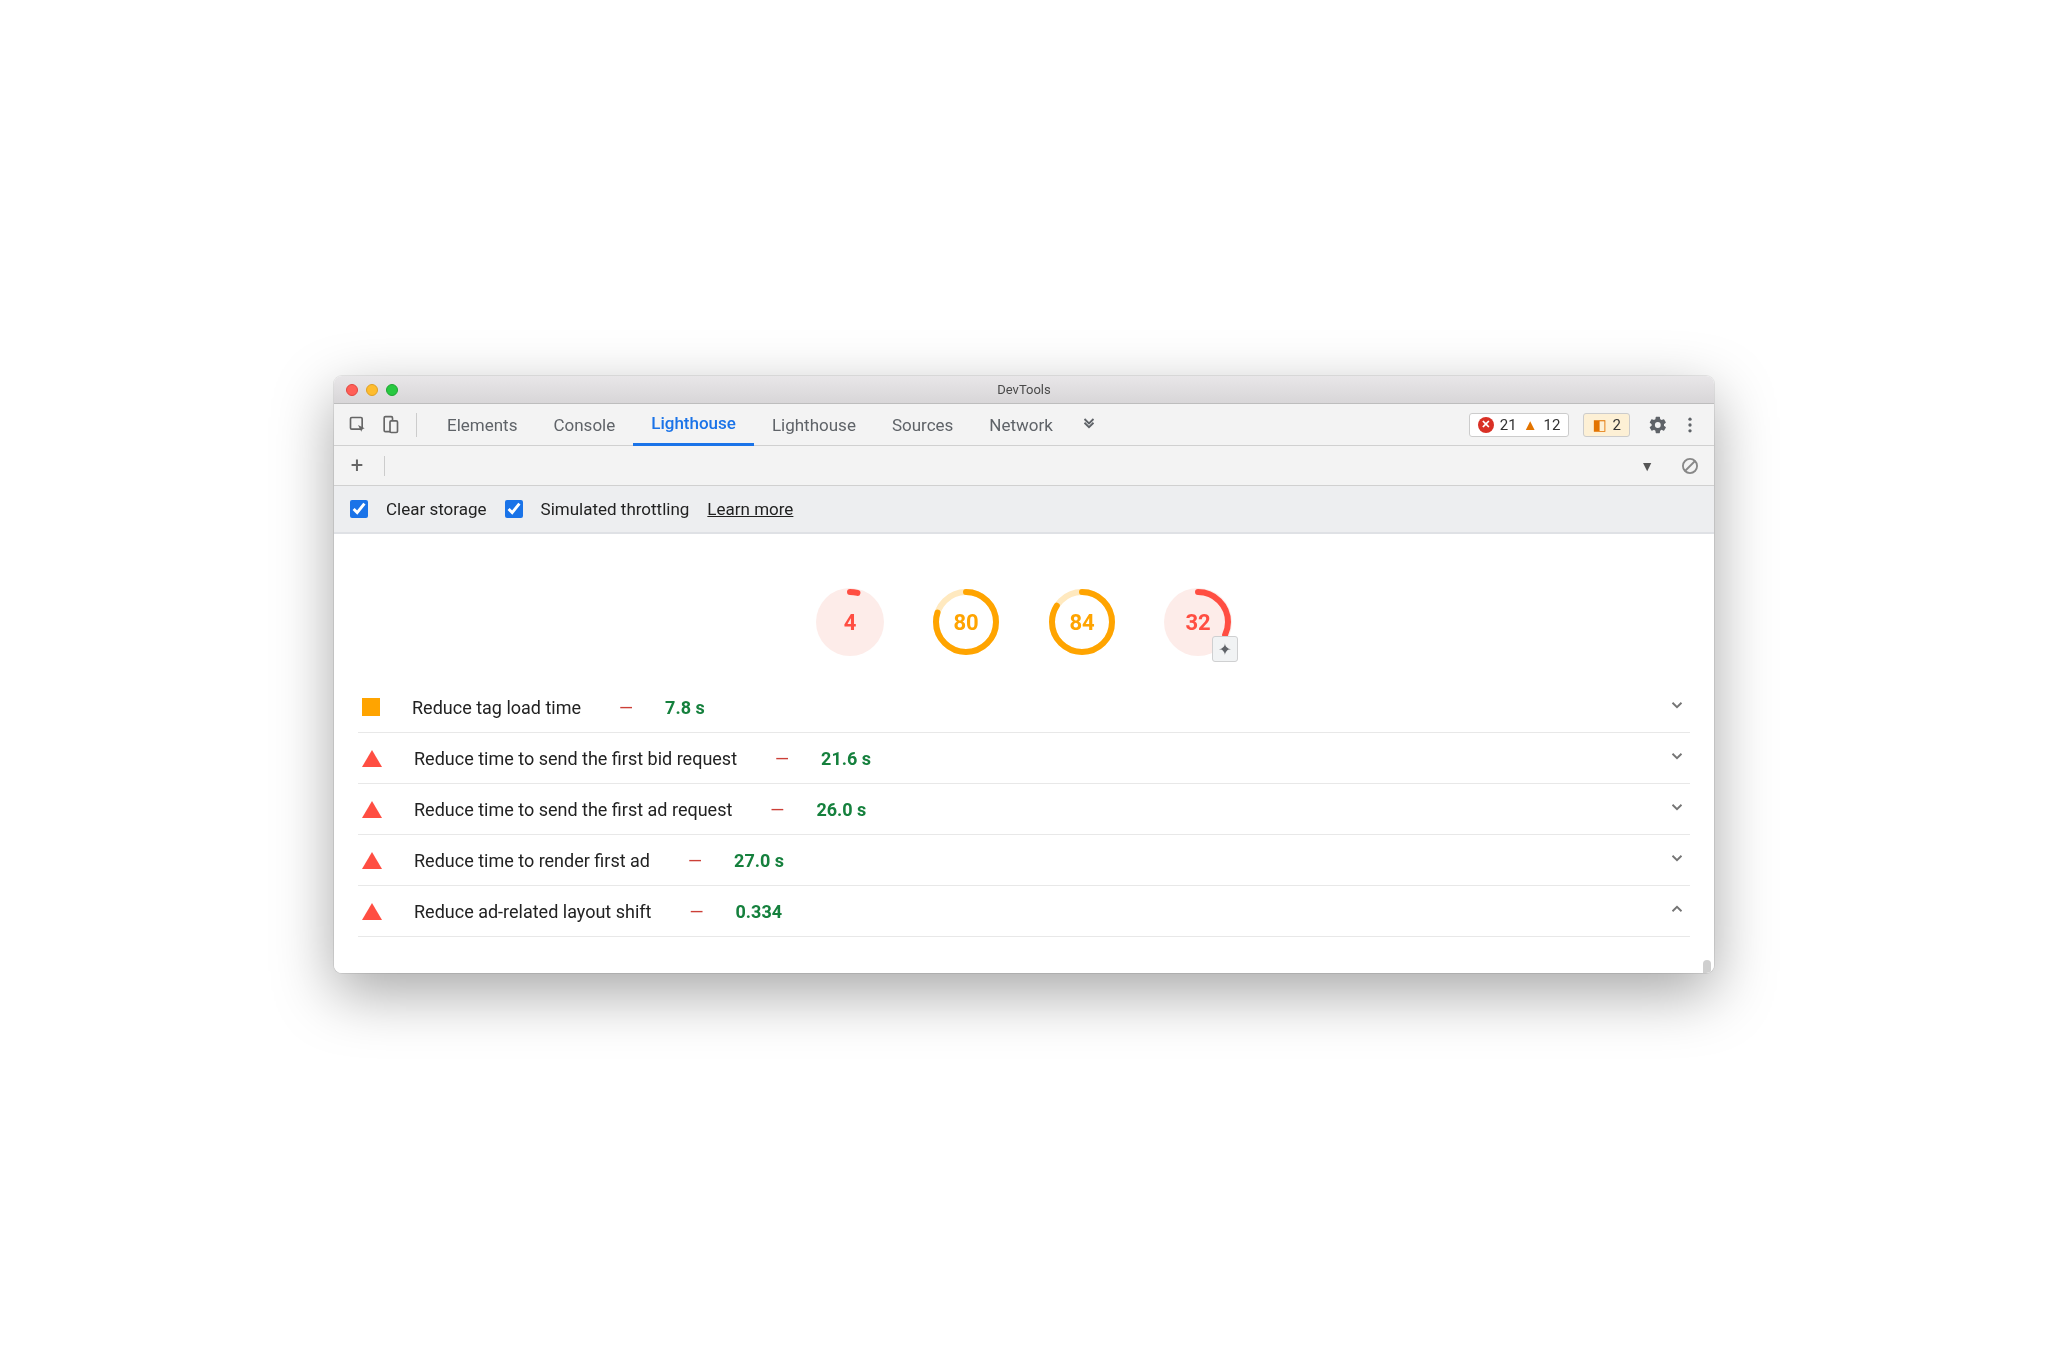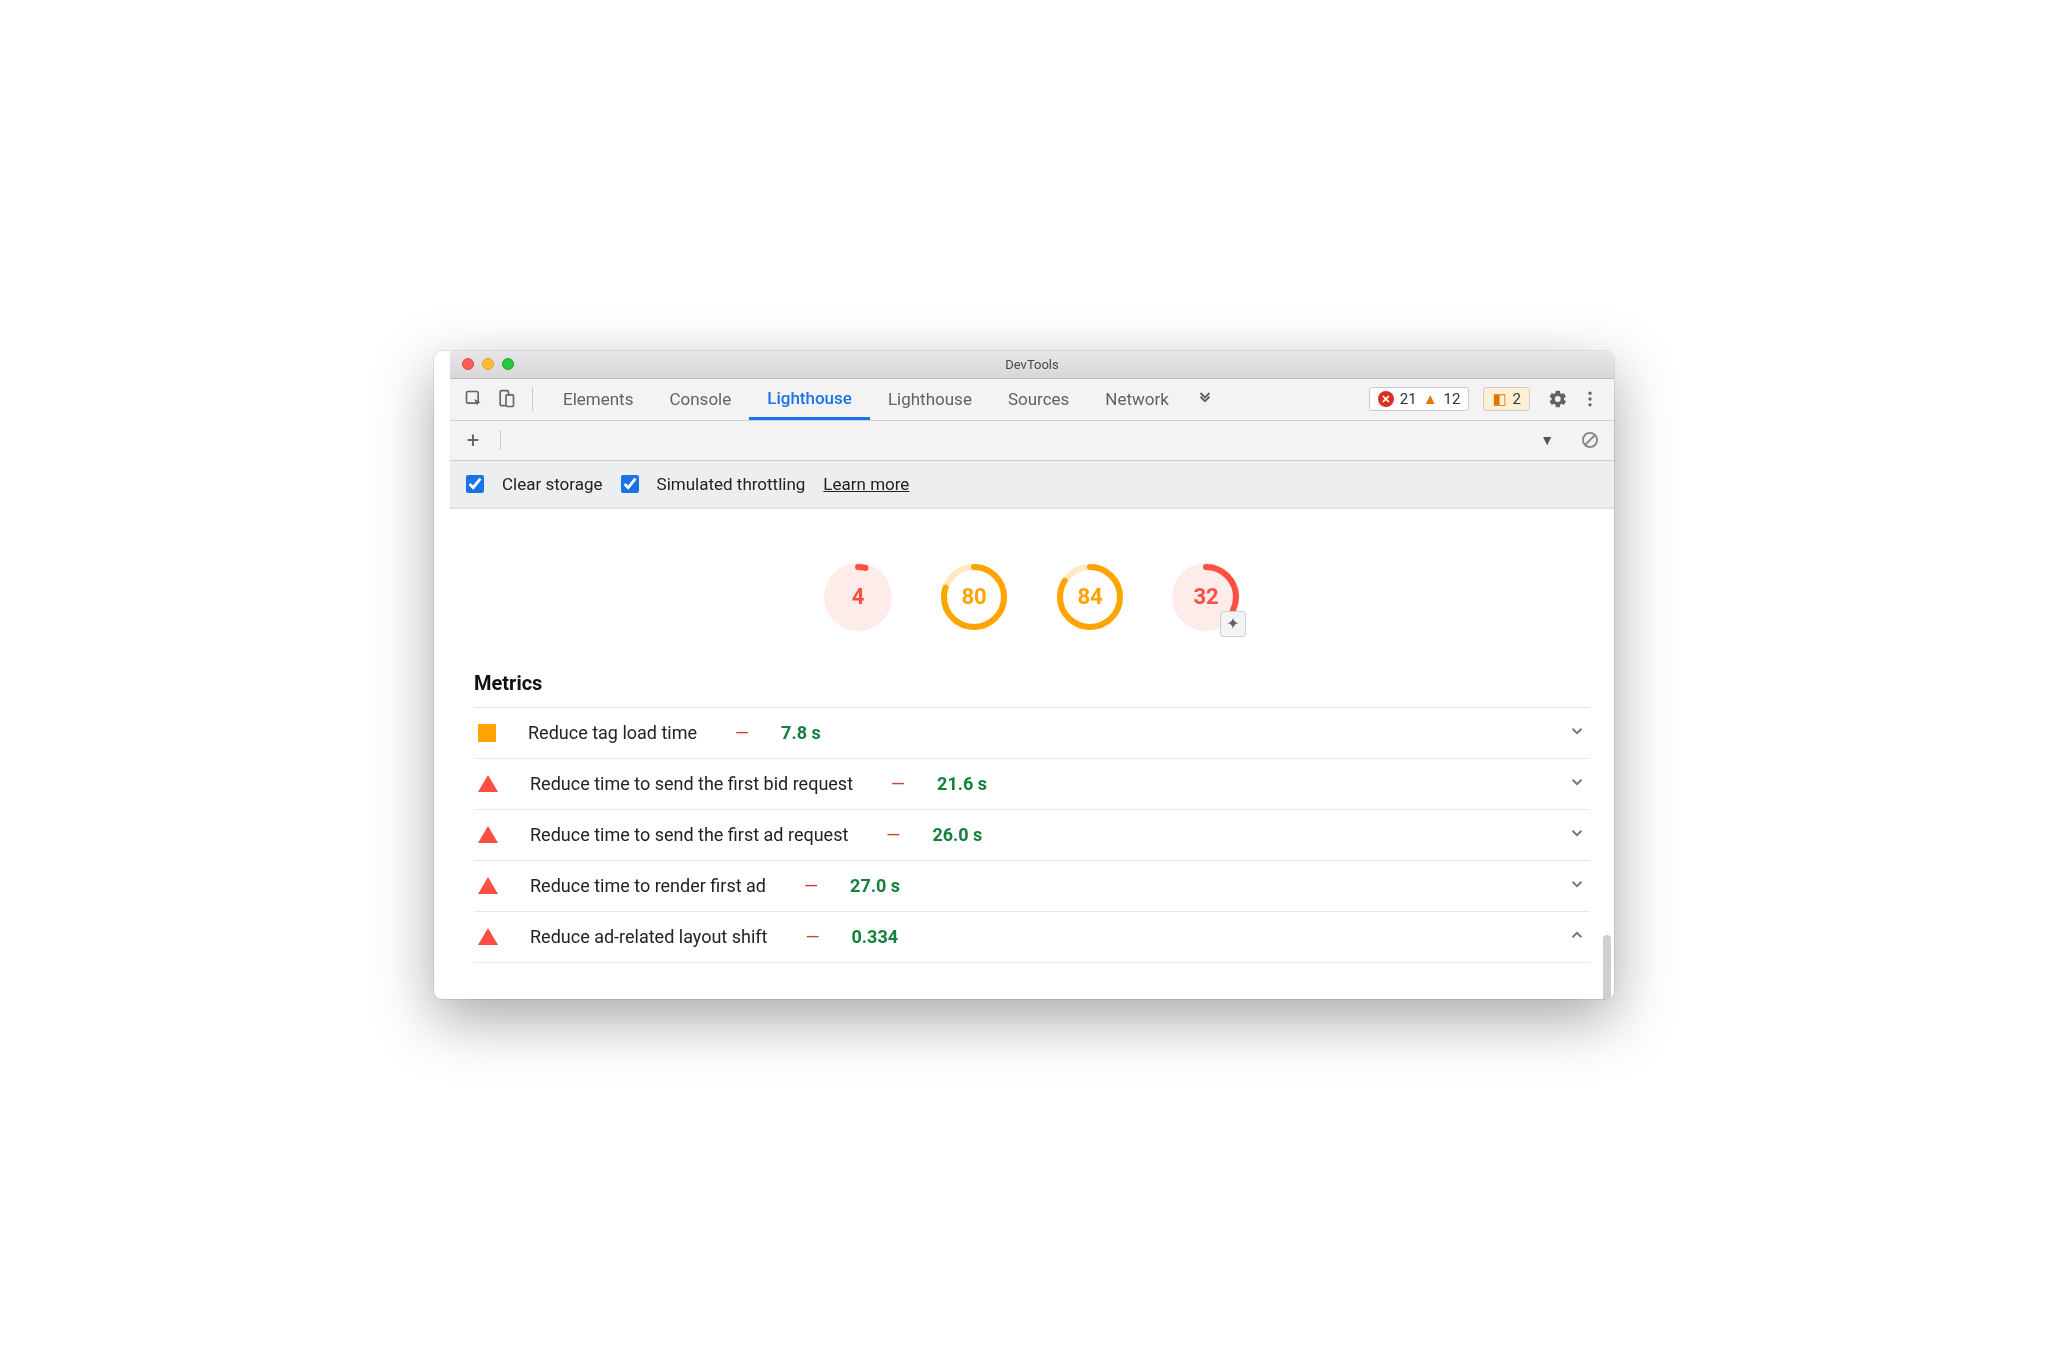--- a/index.html
+++ b/index.html
@@ -6,27 +6,26 @@
   html, body { height: 100%; }
   body {
     font-family: -apple-system, BlinkMacSystemFont, "Segoe UI", Roboto, Helvetica, Arial, sans-serif;
     background: #fff;
     display: flex;
     align-items: center;
     justify-content: center;
     padding: 30px;
   }
   .window {
-    width: 1180px;
+    width: 1380px;
     background: #fff;
     border-radius: 8px;
     box-shadow: 0 20px 60px rgba(0,0,0,0.35), 0 0 0 1px rgba(0,0,0,0.08);
     overflow: hidden;
     position: relative;
-    padding-left: 16px;
   }
   
   .titlebar {
     height: 28px;
     background: linear-gradient(#e8e6e8,#d8d6d8);
     border-bottom: 1px solid #bdbdbd;
     display: flex;
     align-items: center;
     position: relative;
   }
@@ -261,21 +260,20 @@
         <div class="gauge">
           <div class="bg-red"></div>
           <svg>
             <circle cx="34" cy="34" r="30" stroke="#ff4e42" stroke-width="6" fill="none" stroke-linecap="round" stroke-dasharray="60.31857894892403 188.49555921538757"></circle>
           </svg>
           <div class="num red">32</div>
           <div class="puzzle-badge">✦</div>
         </div>
       </div>
 
-    <div class="section-title">Metrics</div>
 
     <div id="metrics">
         <div class="metric-row">
           <div class="shape sq"></div>
           <span class="label">Reduce tag load time</span>
           <span class="dash">—</span>
           <span class="val">7.8 s</span>
           <span class="chev"><svg width="18" height="18" viewBox="0 0 24 24">
               <path d="M6 9l6 6 6-6" fill="none" stroke="#757575" stroke-width="2.5"></path>
             </svg></span>

